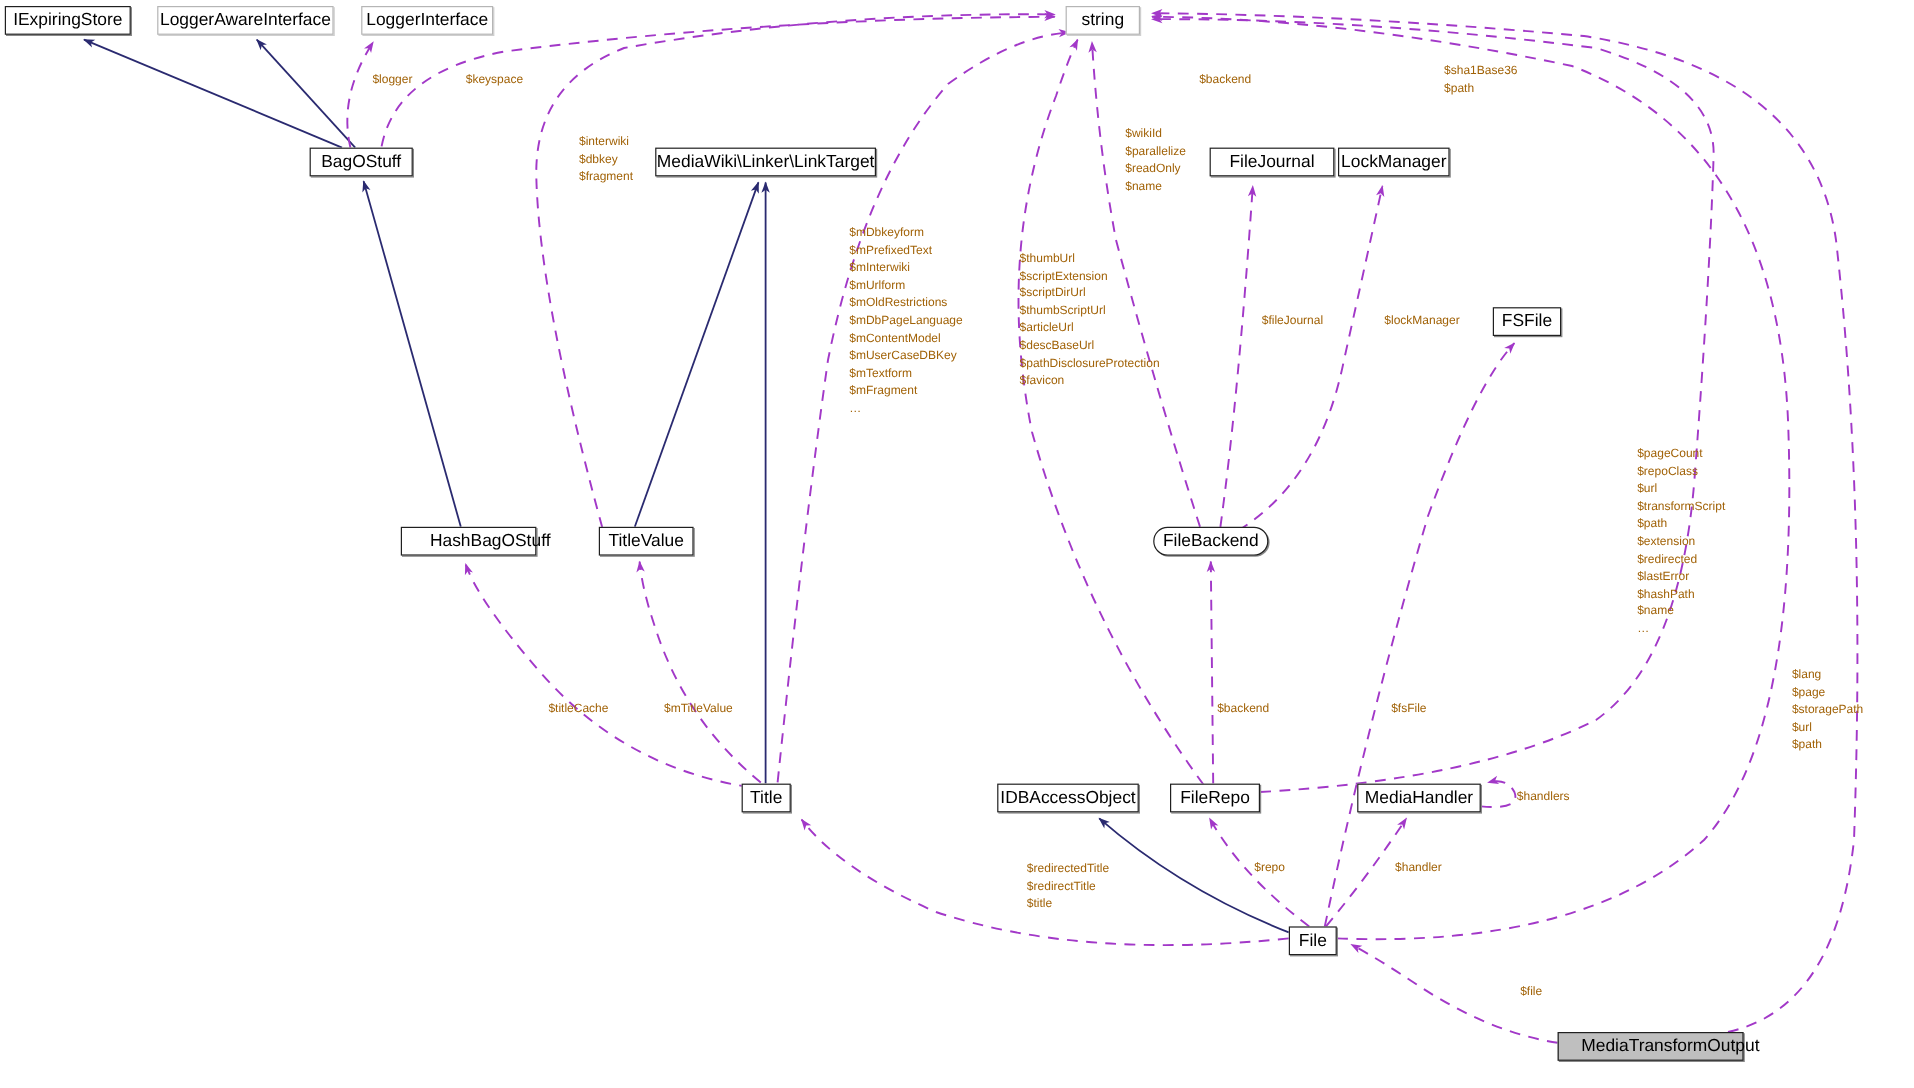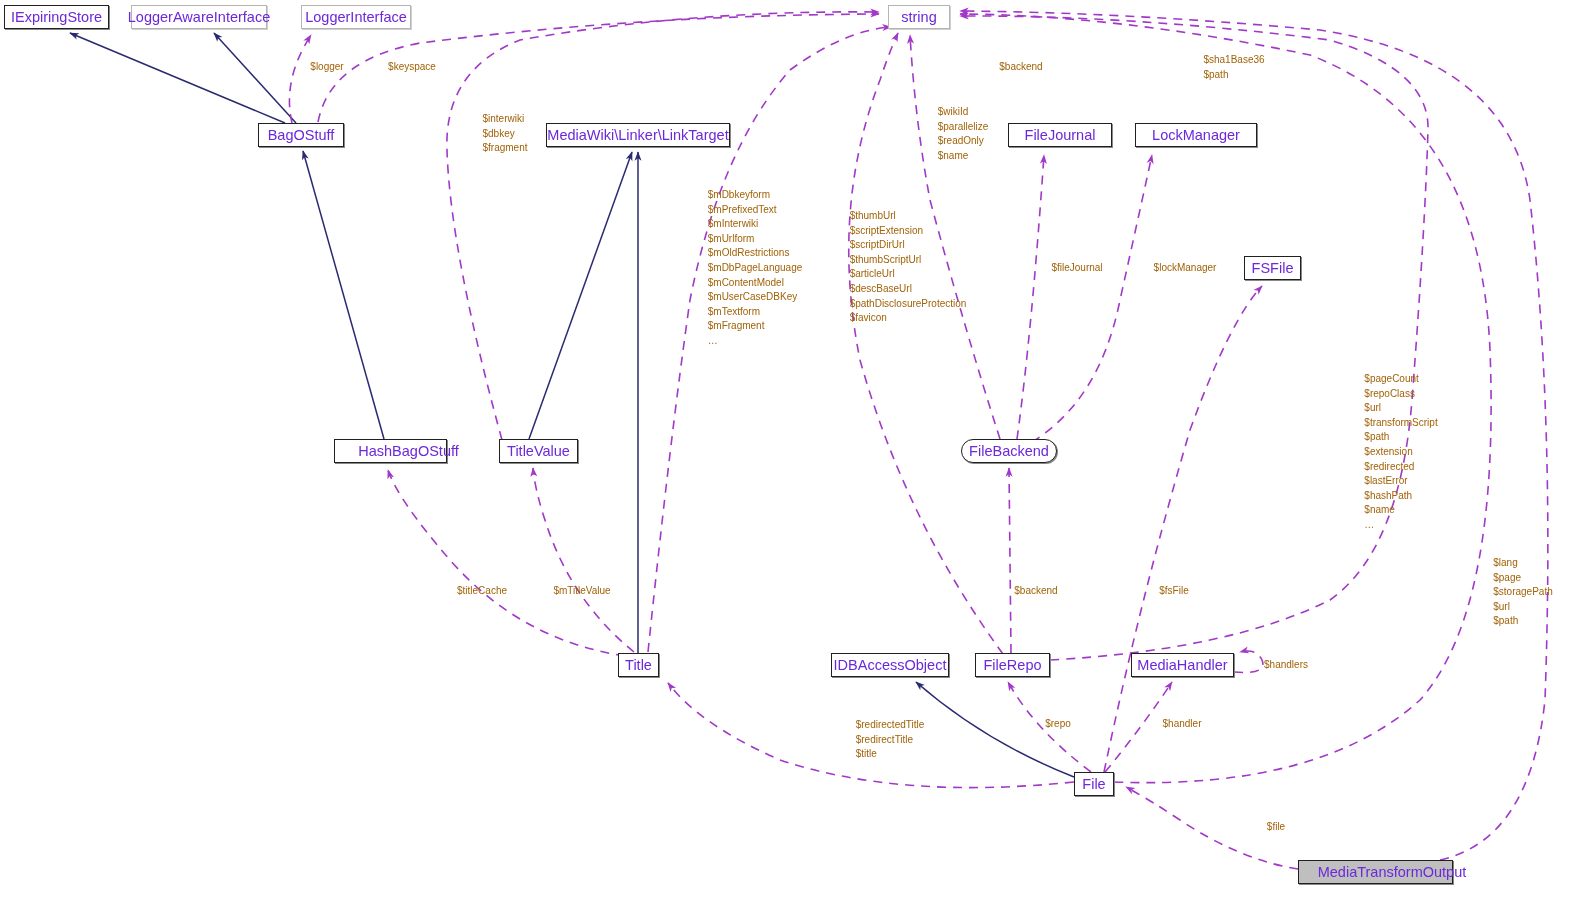--- a/index.html
+++ b/index.html
@@ -26,21 +26,21 @@
   }
   .node {
     position: absolute;
     box-sizing: border-box;
     display: flex;
     align-items: center;
     justify-content: center;
     background: #ffffff;
     border: 1px solid #404040;
     font-size: 14.5px;
-    color: #6d28d9;
+    color: #000000;
     line-height: 1;
     white-space: nowrap;
     padding: 0 7px;
     height: 24px;
   }
   .node.strong {
     border: 1.6px solid #202020;
     box-shadow: 1px 1px 0 0 #888888;
   }
   .node.light {
@@ -114,39 +114,39 @@
       <path d="M625,656 Q520,640 450,560 Q398,500 388,470"></path>
       <path d="M634,652 Q570,600 545,520 Q535,490 533,468"></path>
 
       <path d="M1050,660 Q1230,650 1330,600 Q1400,550 1412,400 Q1425,230 1428,130 Q1430,70 1330,40 Q1130,15 960,16"></path>
     </g>
   </svg>
 
   <div class="node strong" style="left:4px; top:5px; width:105px;">
     <span>IExpiringStore</span>
   </div>
-  <div class="node light" style="left:131px; top:5px; width:136px;">
+  <div class="node light" style="left:131px; top:5px; width:147px;">
     <span>LoggerAwareInterface</span>
   </div>
   <div class="node light" style="left:301px; top:5px; width:110px;">
     <span>LoggerInterface</span>
   </div>
   <div class="node light" style="left:888px; top:5px; width:62px;">
     <span>string</span>
   </div>
   <div class="node strong" style="left:258px; top:123px; width:86px;">
     <span>BagOStuff</span>
   </div>
   <div class="node strong" style="left:546px; top:123px; width:184px;">
     <span>MediaWiki\Linker\LinkTarget</span>
   </div>
   <div class="node strong" style="left:1008px; top:123px; width:104px;">
     <span>FileJournal</span>
   </div>
-  <div class="node strong" style="left:1115px; top:123px; width:122px;margin-left:20px;">
+  <div class="node strong" style="left:1115px; top:123px; width:93px;">
     <span>LockManager</span>
   </div>
   <div class="node strong" style="left:1244px; top:256px; width:57px;">
     <span>FSFile</span>
   </div>
   <div class="node strong" style="left:334px; top:439px; width:113px;padding-left:43px;">
     <span>HashBagOStuff</span>
   </div>
   <div class="node strong" style="left:499px; top:439px; width:79px;">
     <span>TitleValue</span>

